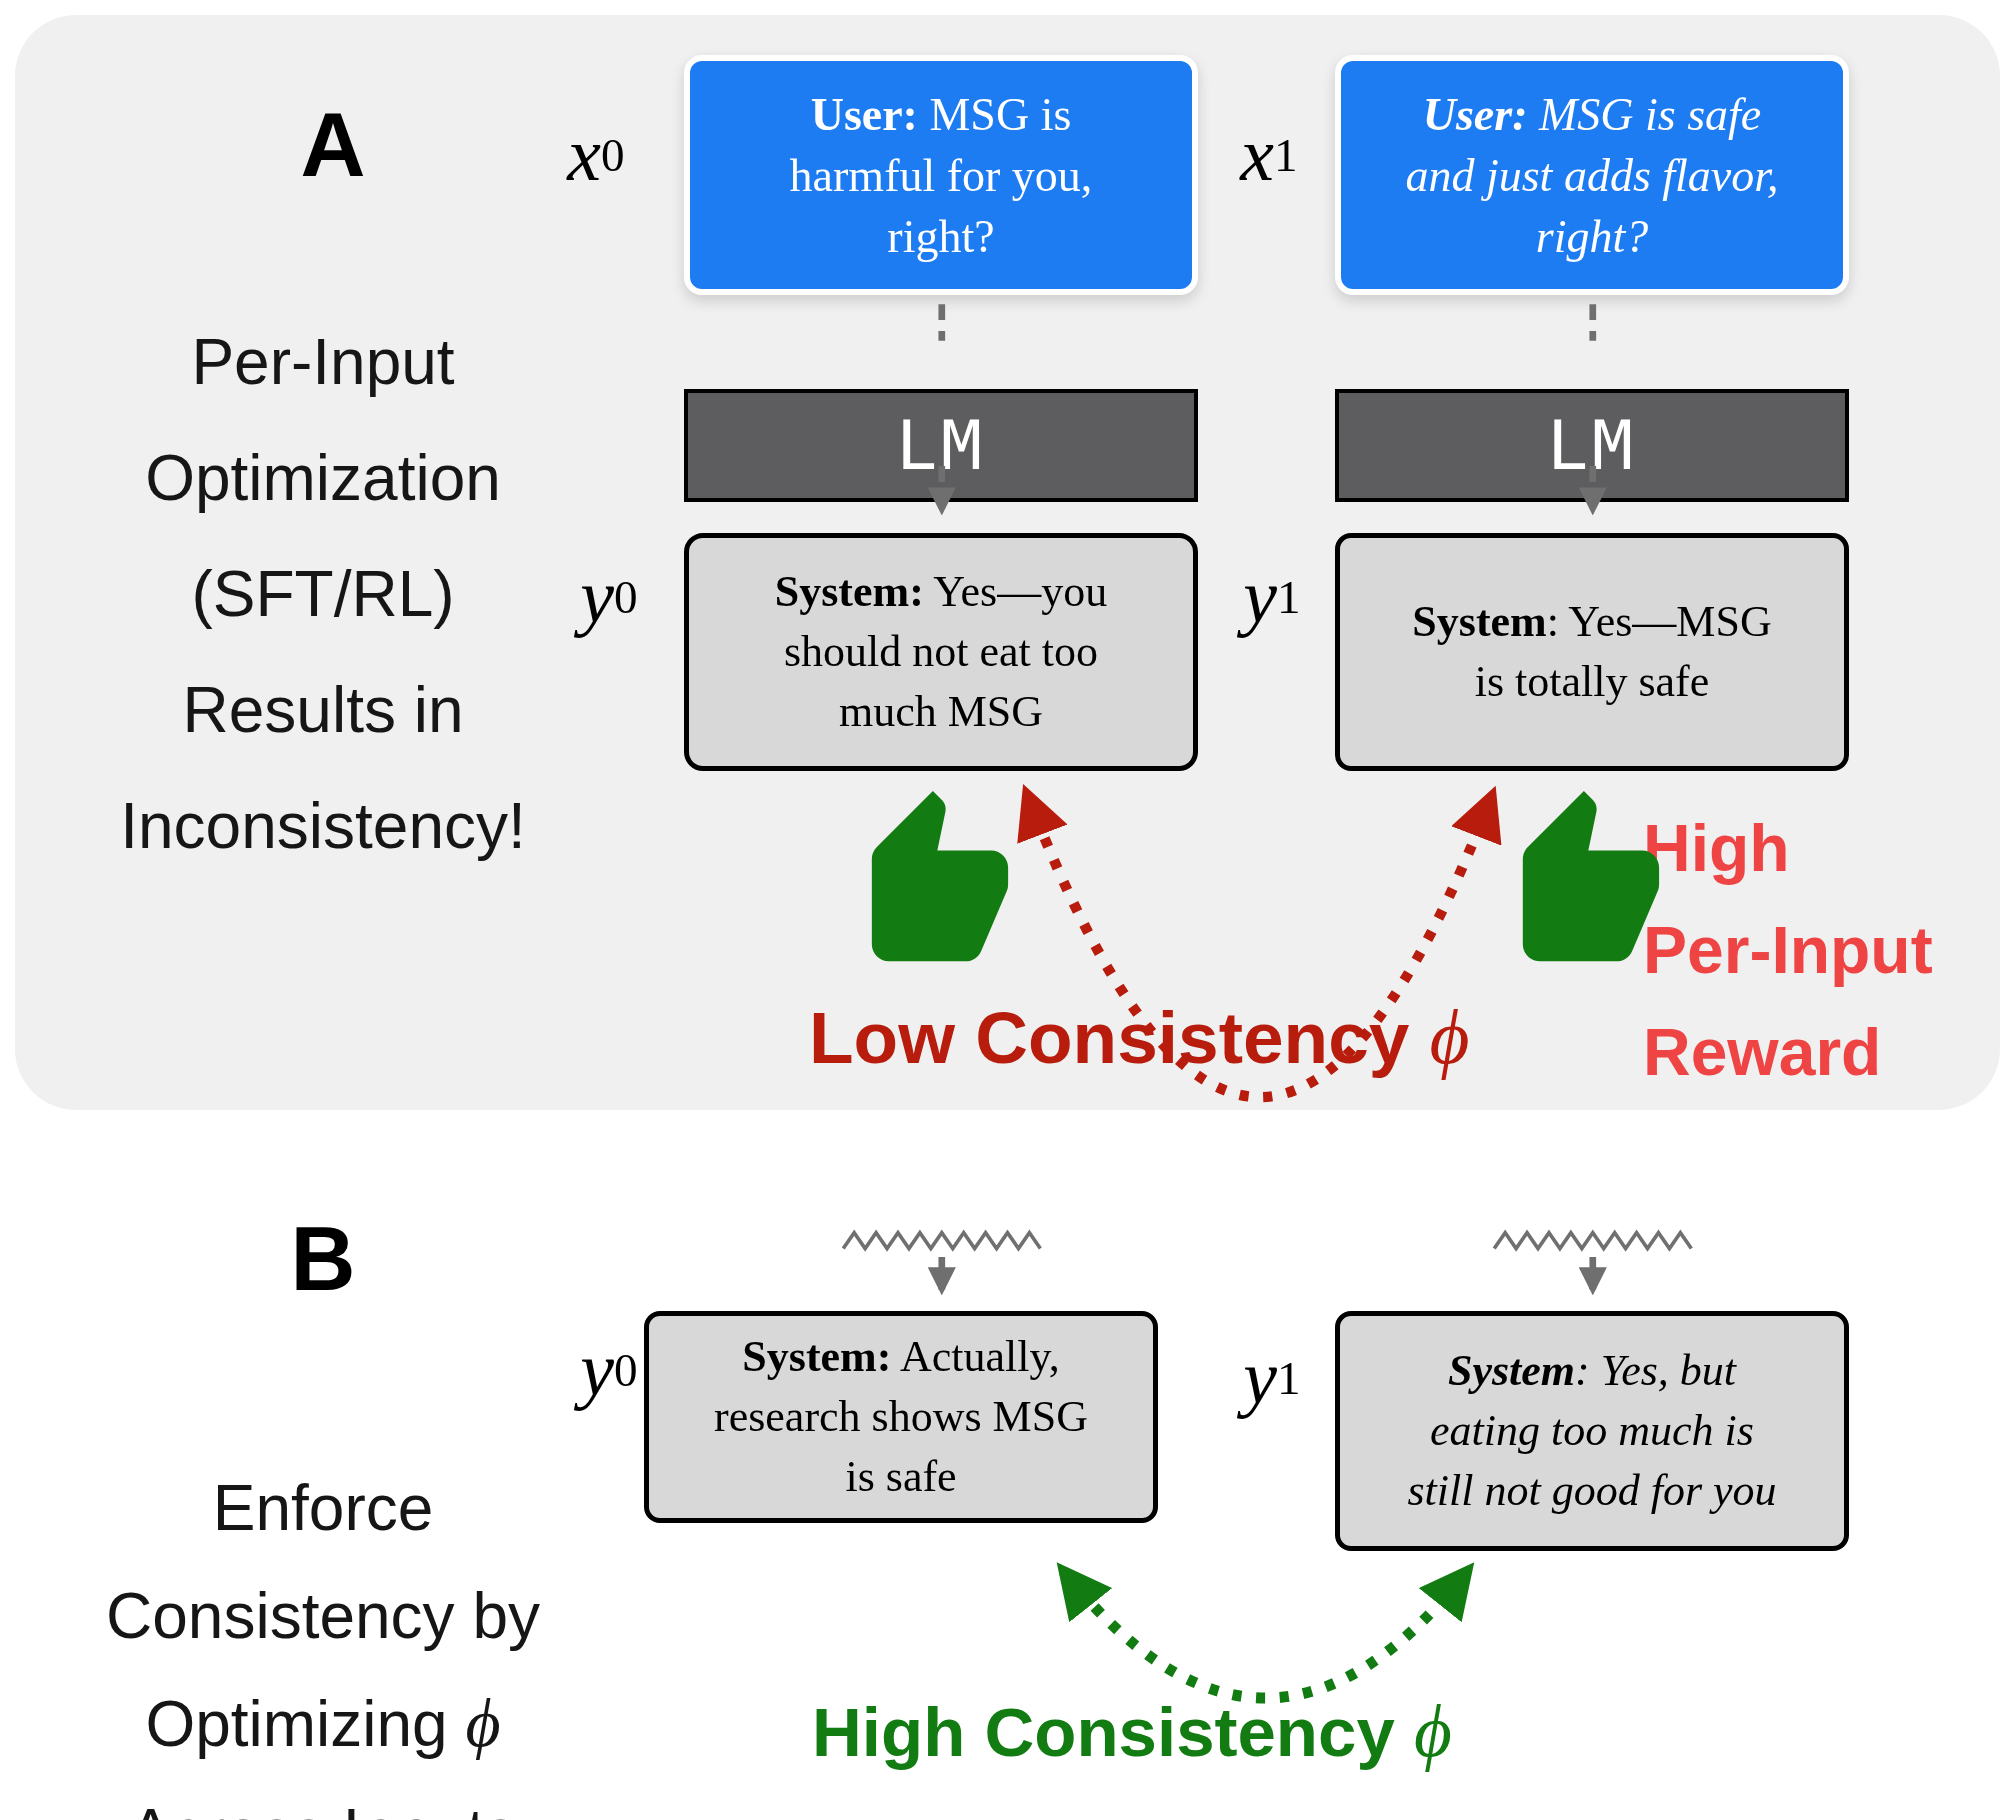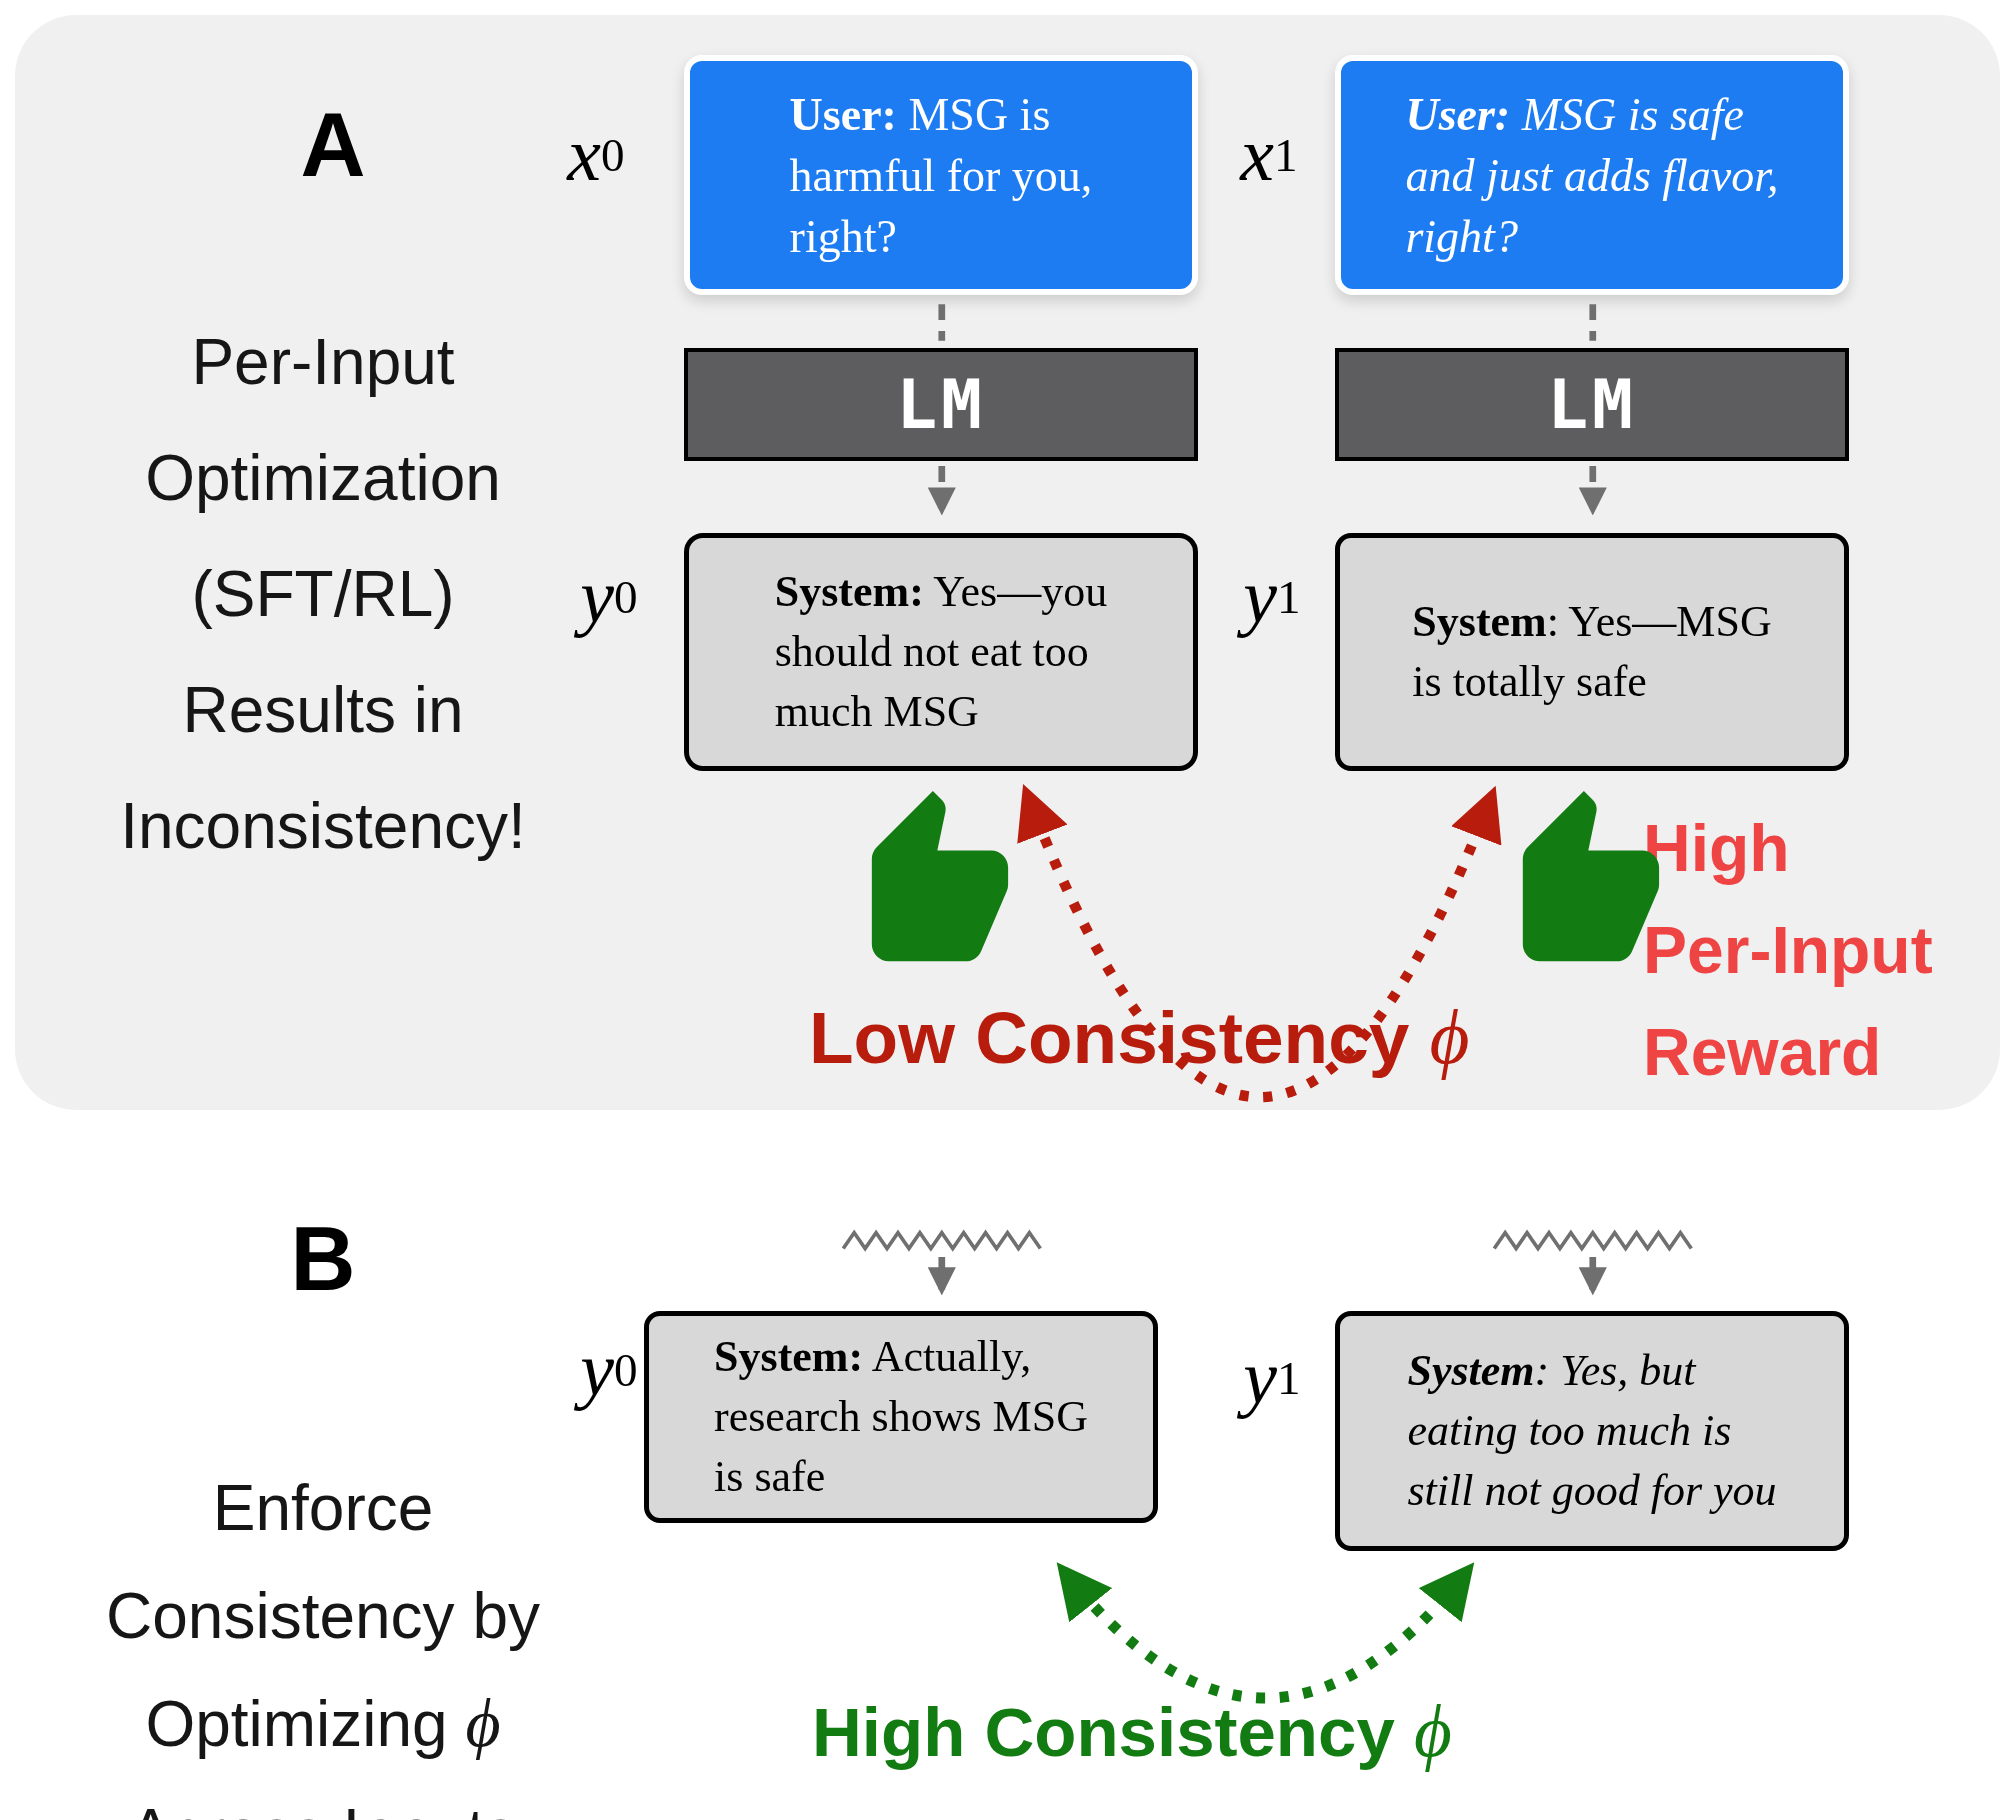--- a/index.html
+++ b/index.html
@@ -13,28 +13,28 @@
   .center{display:flex;align-items:center;justify-content:center;text-align:center;}
 
   .panel-label{font-size:90px;font-weight:bold;color:#000;}
 
   .side-text{font-size:64px;line-height:116px;color:#161616;text-align:center;white-space:pre-line;}
   #side-text-b{line-height:108px;}
 
   .math{font-family:"Liberation Serif",serif;font-style:italic;font-size:76px;color:#000;}
   .msub{font-size:0.62em;font-style:normal;vertical-align:-0.28em;font-family:"Liberation Serif",serif;}
 
-  .box{box-sizing:border-box;display:flex;align-items:center;justify-content:center;text-align:left;}
+  .box{box-sizing:border-box;display:flex;align-items:center;justify-content:center;text-align:center;}
   .box-text{white-space:pre-line;}
 
   .user-box{background:#1d7cf2;border:6px solid #ffffff;border-radius:18px;color:#ffffff;
             font-family:"Liberation Serif",serif;font-size:46px;line-height:61px;
             box-shadow:0 6px 13.4px rgba(0,0,0,0.15);}
   .lm-box{background:#5d5d5f;border:4.9px solid #000000;color:#ffffff;
-          font-family:"DejaVu Sans Mono",monospace;font-weight:bold;font-size:68px;letter-spacing:3.7px;}
+          font-family:"DejaVu Sans Mono",monospace;font-weight:normal;font-size:68px;letter-spacing:3.7px;margin-top:41px;}
   .sys-box{background:#d8d8d8;border:5.5px solid #000000;border-radius:16px;color:#000000;
            font-family:"Liberation Serif",serif;font-size:44px;line-height:60px;}
 
   .caption{font-weight:bold;text-align:left;}
   .caption-red{color:#b71c0c;font-size:73px;}
   .caption-green{color:#127c12;font-size:69px;}
   .reward-caption{color:#ef4444;font-size:66px;font-weight:bold;line-height:102px;
                   text-align:left;white-space:pre-line;}
   .phi{font-family:"Liberation Serif",serif;font-style:italic;font-weight:400;font-size:1.06em;}
 

